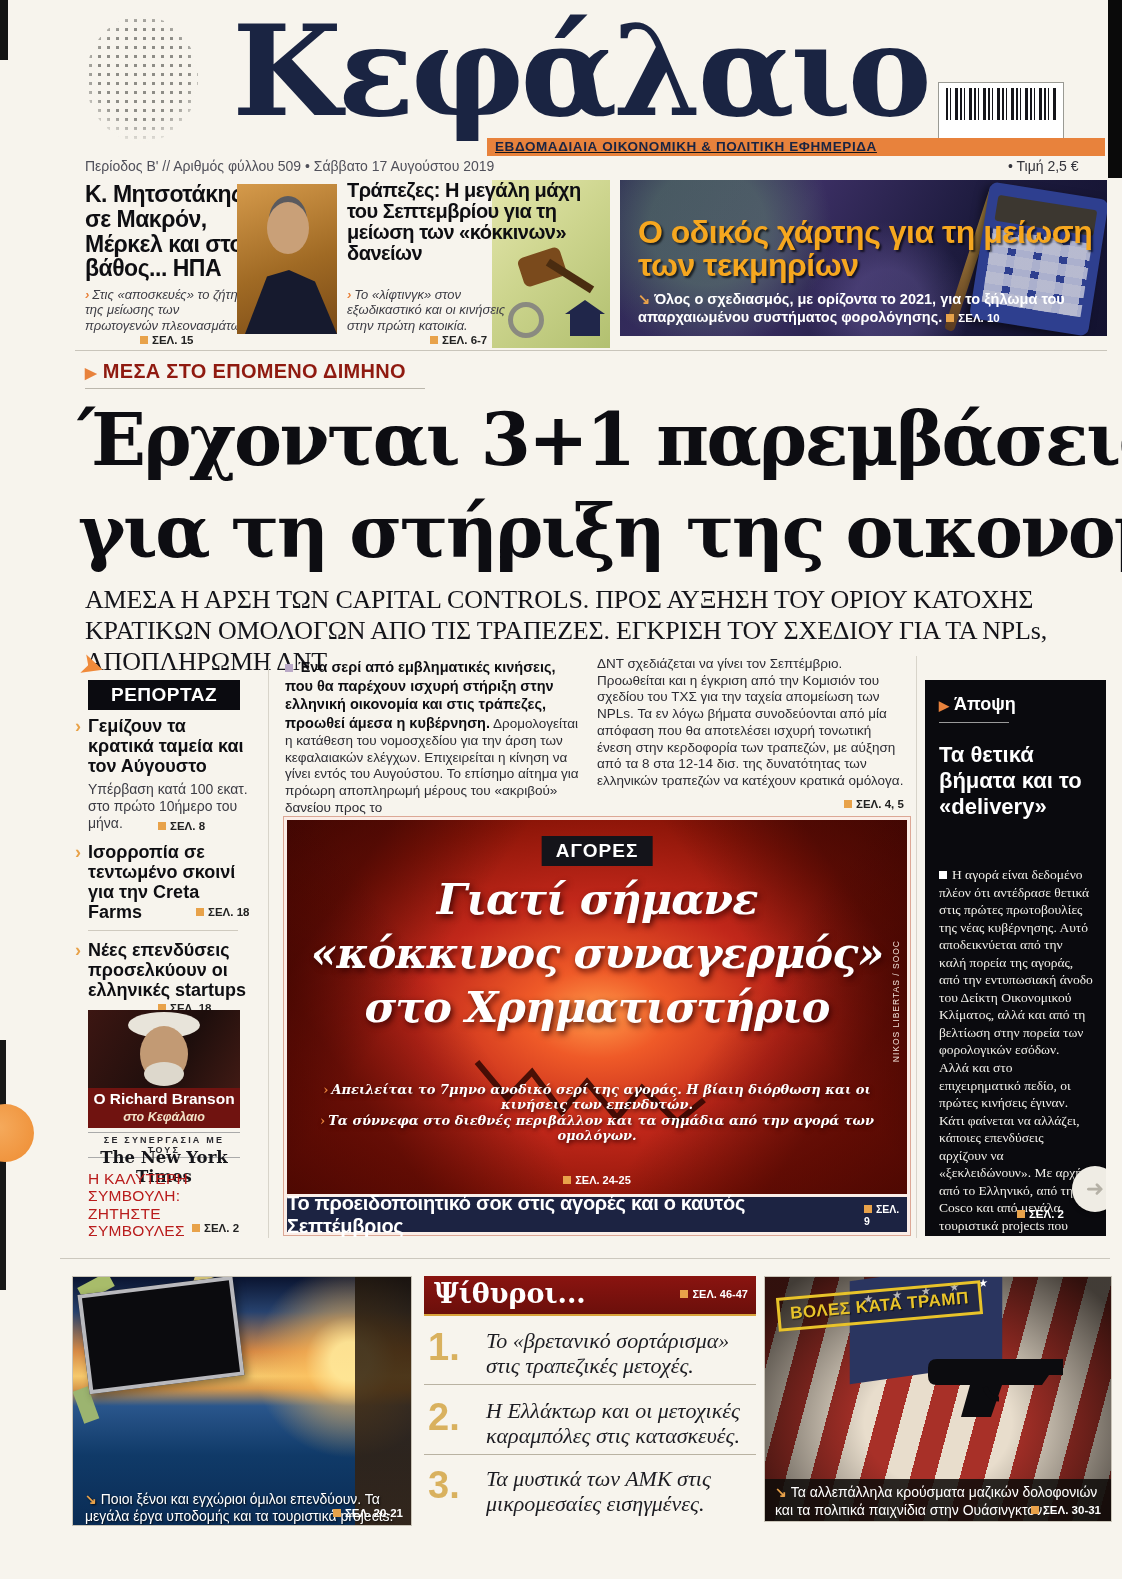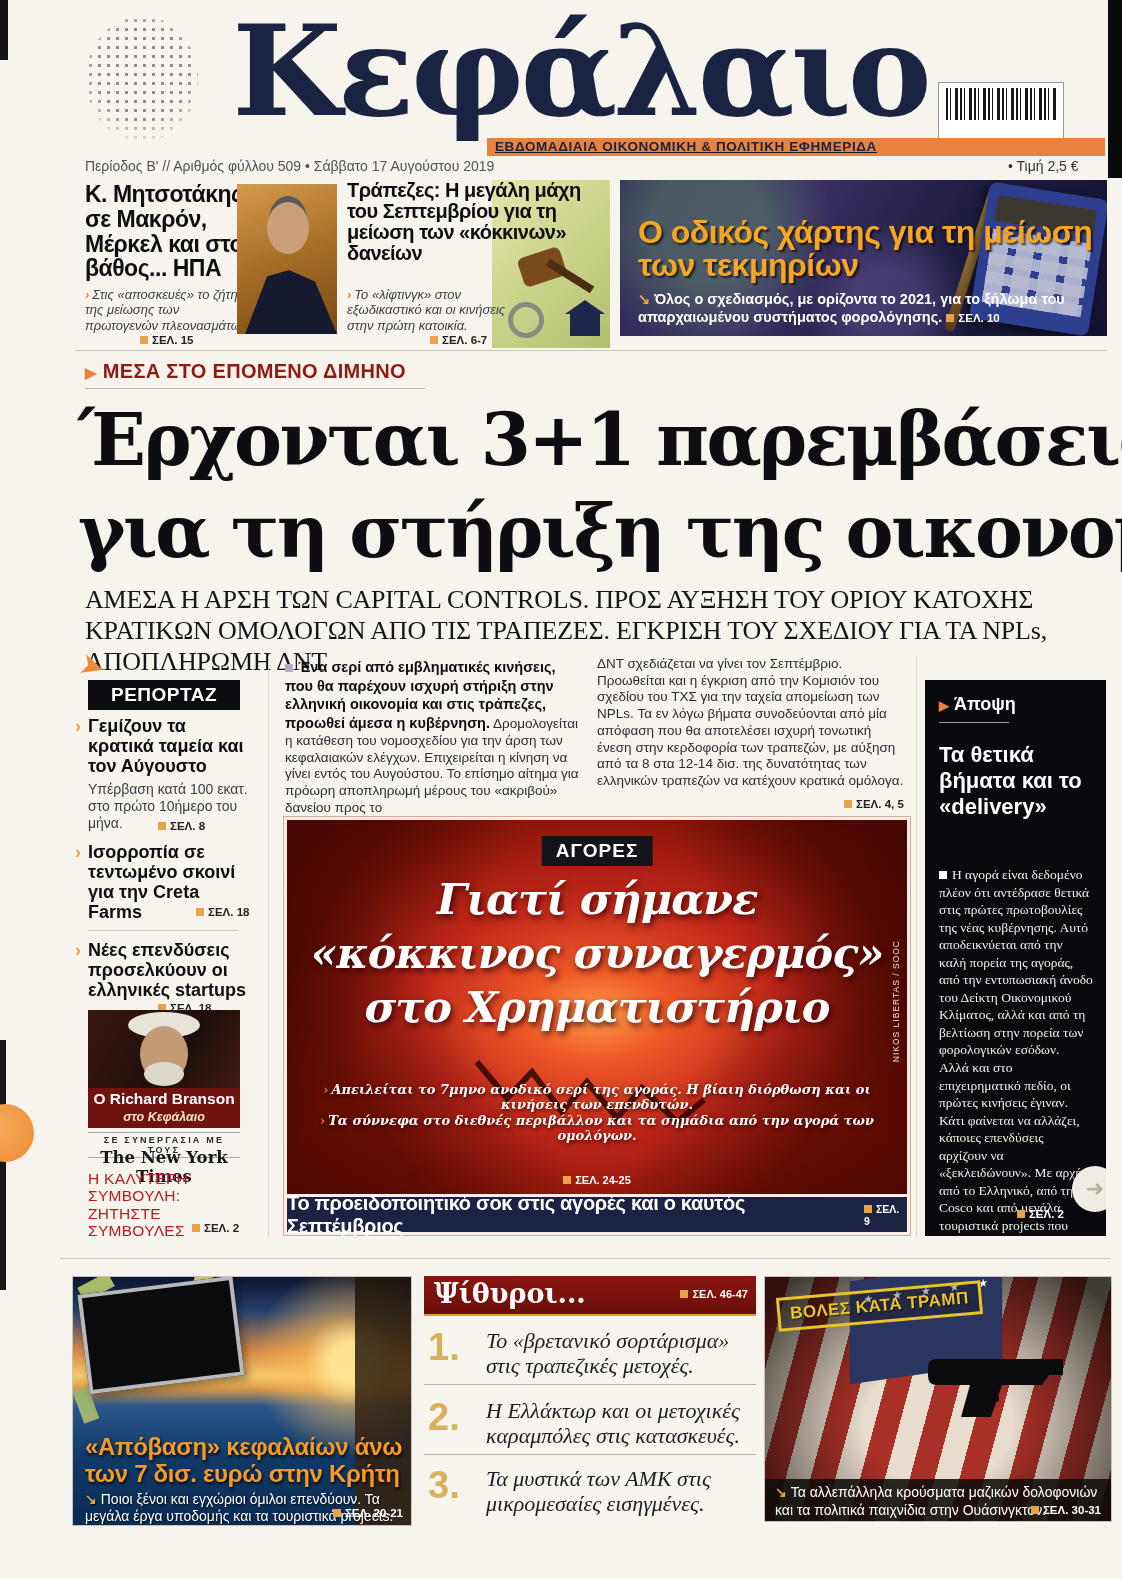--- a/index.html
+++ b/index.html
@@ -365,21 +365,20 @@
   </div>
 
   <div class="abs hr-bottom"></div>
 
   <div class="abs crete">
     <div class="wall"></div>
     <div class="bill b1"></div>
     <div class="bill b2"></div>
     <div class="bill b3"></div>
     <div class="case"></div>
-    <div class="crete-head">«Απόβαση» κεφαλαίων άνω των 7 δισ. ευρώ στην Κρήτη</div>
     <div class="crete-sub"><span class="dr-arrow">↘</span><span>Ποιοι ξένοι και εγχώριοι όμιλοι επενδύουν. Τα μεγάλα έργα υποδομής και τα τουριστικά projects.</span></div>
     <div class="crete-page pr-dark"><span class="sq"></span><span>ΣΕΛ. 20-21</span></div>
   </div>
 
   <div class="abs whisp-head">
     <span class="t">Ψίθυροι...</span>
     <span class="pr"><span class="sq"></span><span>ΣΕΛ. 46-47</span></span>
   </div>
   <div class="abs w-num" style="left:428px;top:1328px;">1.</div>
   <div class="abs w-text" style="left:486px;top:1328px;">Το «βρετανικό σορτάρισμα» στις τραπεζικές μετοχές.</div>

